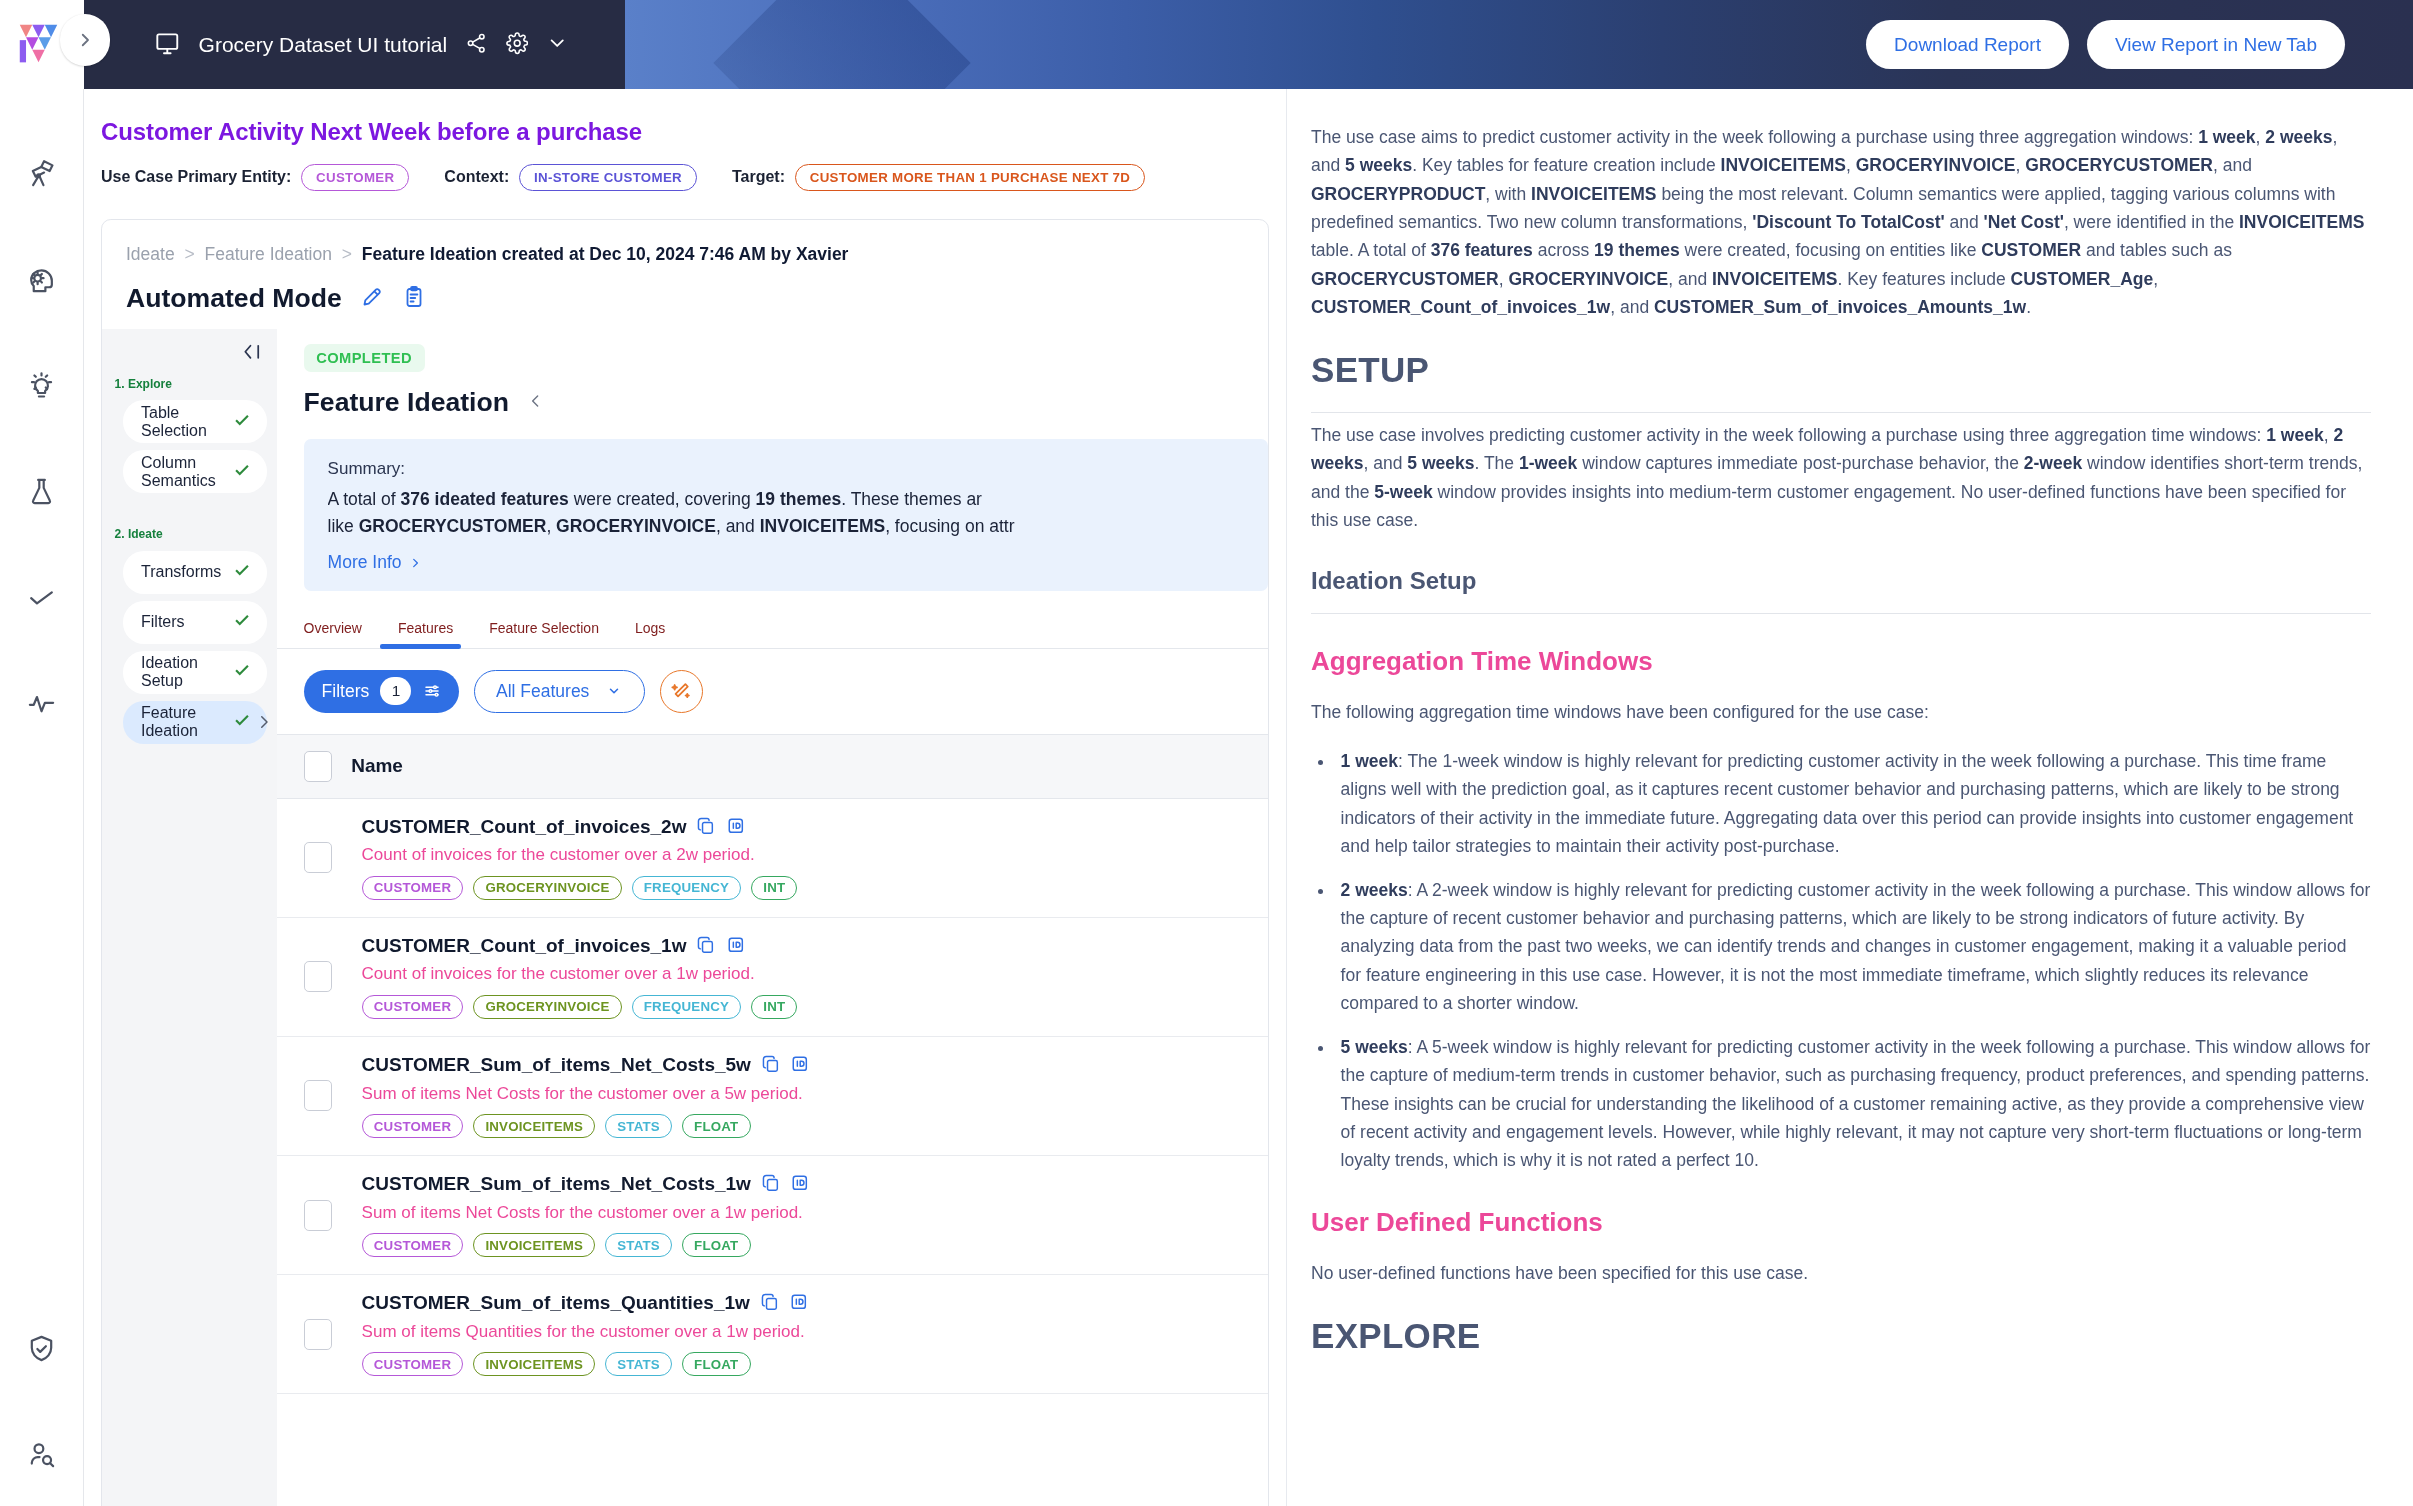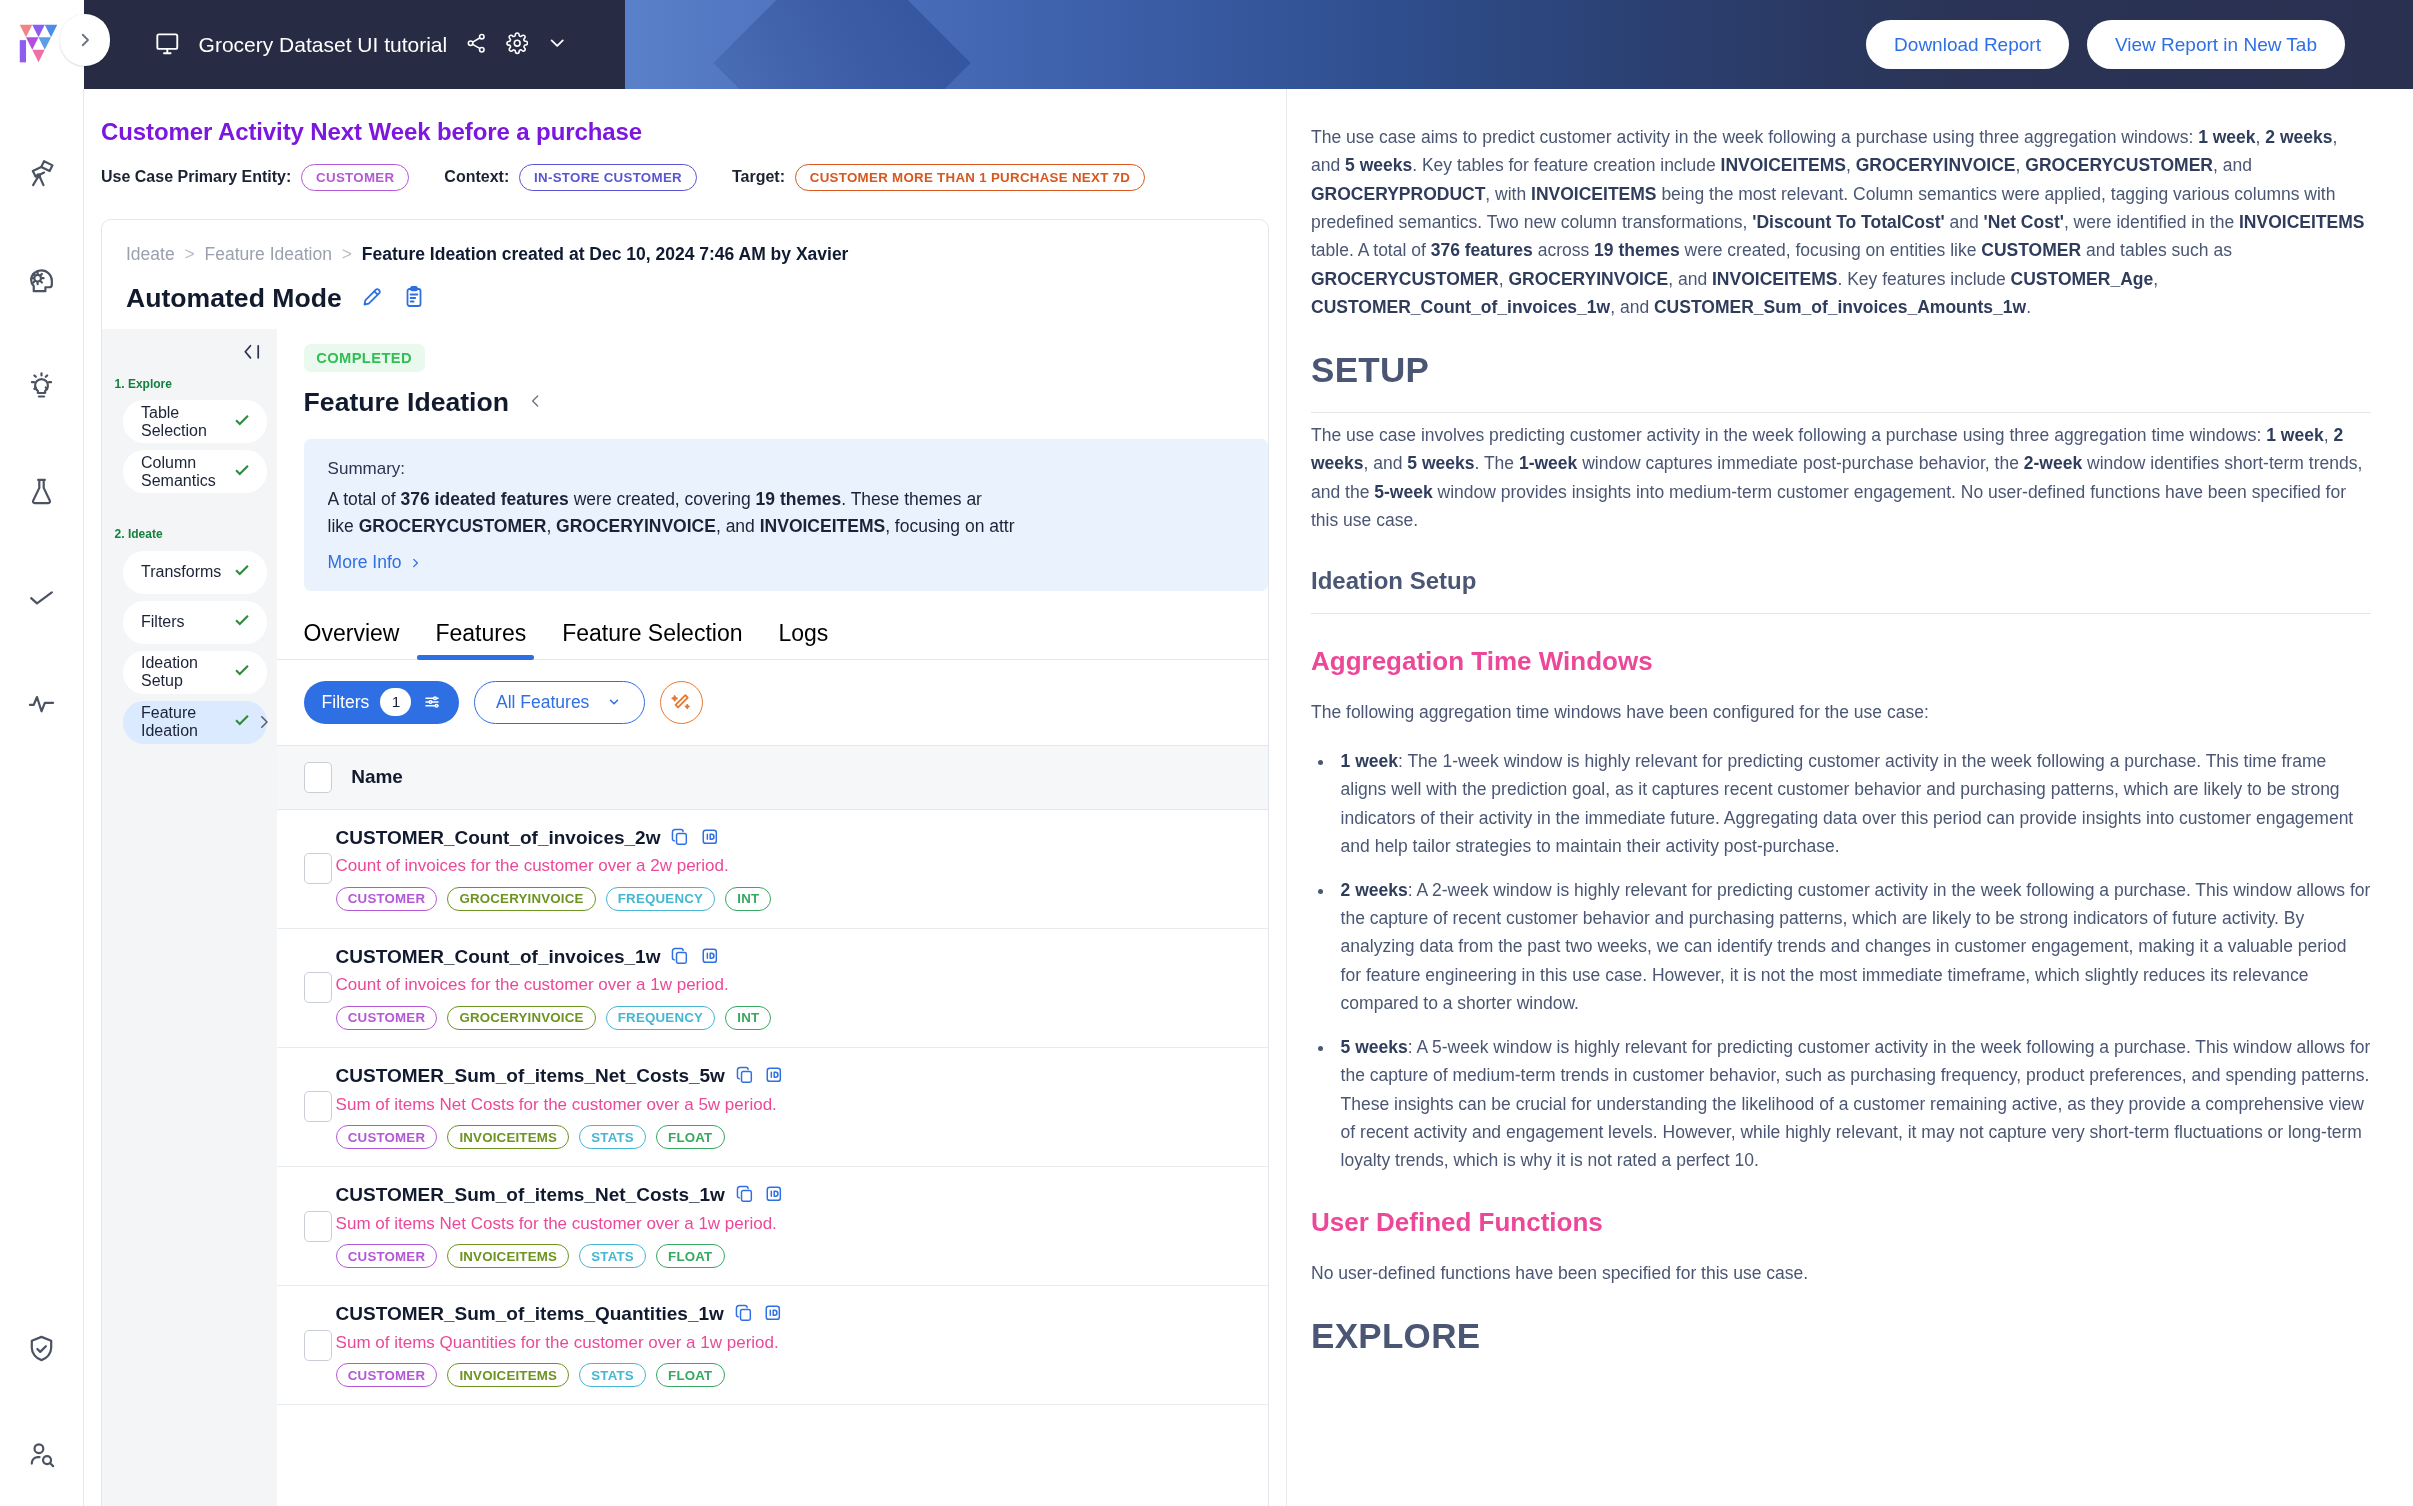--- a/index.html
+++ b/index.html
@@ -130,21 +130,21 @@
 
   .summary-box { margin: 21px 0 0 26.6px; background: #eaf2fd; border-radius: 7px; padding: 19.6px 24px 18px 24px; }
   .summary-label { font-size: 17px; color: #2b3550; margin-bottom: 7px; }
   .summary-text { font-size: 17.5px; color: #1b2338; line-height: 1.55; white-space: nowrap; overflow: hidden; }
   .summary-text b { font-weight: 700; }
   .more-info { margin-top: 12.6px; font-size: 17.5px; color: #2f6fe4; cursor: pointer; display: inline-flex; align-items: center; gap: 7px; }
   .more-info svg { width: 12.6px; height: 14px; stroke: #2f6fe4; stroke-width: 2.4; fill: none; }
 
   .tabs { display: flex; gap: 0; padding: 29px 0 0 26.6px; border-bottom: 1.4px solid #e4e7ec; }
   .tab {
-    font-size: 23px; color: #000000; padding: 0 18px 11.2px 18px; cursor: pointer; position: relative;
+    font-size: 14px; color: #7f1d1d; padding: 0 18px 11.2px 18px; cursor: pointer; position: relative;
   }
   .tab:first-child { padding-left: 0; }
   .tab.active::after {
     content: ""; position: absolute; left: 0; right: 9.8px; bottom: -1.4px; height: 4.9px; background: #2f6fe4; border-radius: 2.1px;
   }
 
   .filter-row { display: flex; align-items: center; gap: 15.4px; padding: 21px 0 21px 26.6px; }
   .btn-filters {
     background: #2f6fe4; color: #fff; border-radius: 28px; height: 43px;
     display: flex; align-items: center; gap: 11.2px; padding: 0 18px; font-size: 17.5px; cursor: pointer;
@@ -168,21 +168,21 @@
   .table { flex: 1; min-height: 0; overflow: hidden; border-top: 0.7px solid #e4e7ec; }
   .thead {
     background: #f6f7f9; height: 64px; display: flex; align-items: center; padding-left: 26.6px; gap: 19.6px;
     border-bottom: 0.7px solid #e4e7ec;
     text-align: center;
   }
   .th-name { font-size: 19px; font-weight: 700; color: #111a2e; }
   .chk {
     width: 28px; height: 31px; border: 1.4px solid #c9cdd6; border-radius: 4.9px; background: #fff; flex-shrink: 0; cursor: pointer;
   }
-  .row { display: flex; align-items: center; gap: 4px; padding: 17px 0 17px 26.6px; border-bottom: 0.7px solid #e9ebef; }
+  .row { display: flex; align-items: center; gap: 30px; padding: 17px 0 17px 26.6px; border-bottom: 0.7px solid #e9ebef; }
   .row-body { display: flex; flex-direction: column; gap: 7.7px; min-width: 0; }
   .row-name { display: flex; align-items: center; gap: 9.8px; }
   .feat-name { font-size: 19px; font-weight: 700; color: #111a2e; white-space: nowrap; }
   .ico-copy svg, .ico-id svg { width: 19.6px; height: 19.6px; stroke: #2f6fe4; stroke-width: 1.8; fill: none; }
   .feat-desc { font-size: 17px; color: #ec4899; }
   .tagrow { display: flex; gap: 9.8px; margin-top: 2.8px; }
   .tag { border-radius: 18px; padding: 3.5px 11.2px; font-size: 13.3px; font-weight: 700; letter-spacing: 0.2px; white-space: nowrap; }
   .t-entity { border: 1.4px solid #b558d8; color: #b558d8; }
   .t-table  { border: 1.4px solid #6d9421; color: #6d9421; }
   .t-theme  { border: 1.4px solid #45b6d4; color: #45b6d4; }

